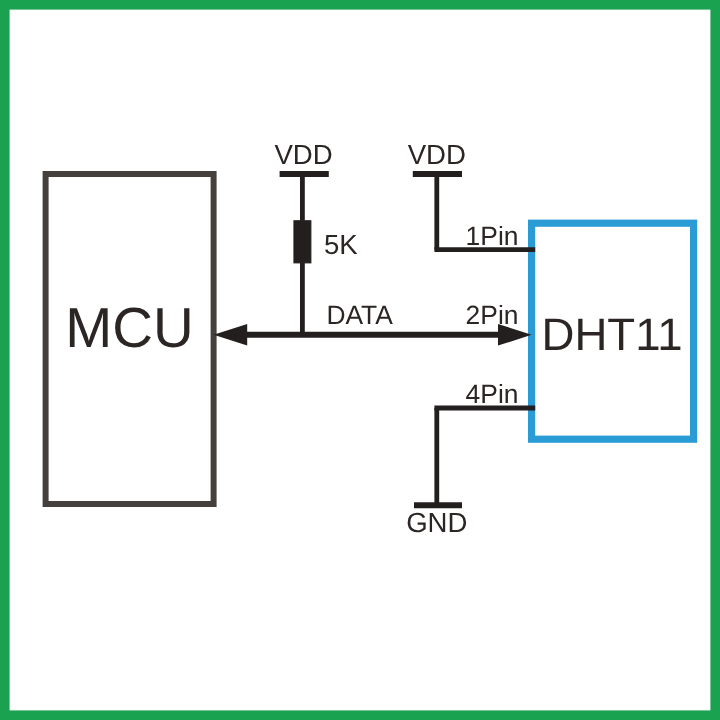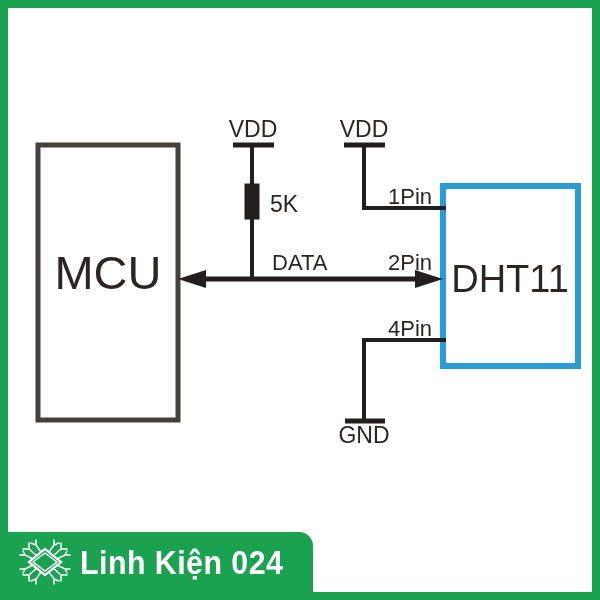--- a/index.html
+++ b/index.html
@@ -125,39 +125,13 @@
     <g>
       <line x1="362" y1="340" x2="446" y2="340" stroke="#231f1e" stroke-width="4"></line>
       <line x1="364" y1="340" x2="364" y2="421" stroke="#231f1e" stroke-width="4"></line>
       <line x1="345" y1="421" x2="385" y2="421" stroke="#231f1e" stroke-width="5"></line>
       <text x="388" y="336" text-anchor="start" font-size="22" class="dgm-label">4Pin</text>
       <text x="364" y="443" text-anchor="middle" font-size="23" class="dgm-label">GND</text>
     </g>
 
   </svg>
 
-  <div id="banner">
-    <svg id="banner-icon" viewBox="0 0 58 52">
-      <g stroke="#ffffff" stroke-width="1.5" fill="none" stroke-linecap="round">
-
-        <path d="M29 13 L45 26 L29 39 L13 26 Z" stroke-width="2.2"></path>
-        <path d="M29 17 L41 26 L29 35 L17 26 Z" stroke-width="1.4"></path>
-
-        <path d="M21 20 L13 13 M13 13 L13 7 M13 13 L7 13"></path>
-        <path d="M25 16 L20 9 M20 9 L20 4 M20 9 L15 7"></path>
-        <path d="M17 23 L9 19 M9 19 L4 19 M9 19 L7 15"></path>
-
-        <path d="M37 20 L45 13 M45 13 L45 7 M45 13 L51 13"></path>
-        <path d="M33 16 L38 9 M38 9 L38 4 M38 9 L43 7"></path>
-        <path d="M41 23 L49 19 M49 19 L54 19 M49 19 L51 15"></path>
-
-        <path d="M21 32 L13 39 M13 39 L13 45 M13 39 L7 39"></path>
-        <path d="M25 36 L20 43 M20 43 L20 48 M20 43 L15 45"></path>
-        <path d="M17 29 L9 33 M9 33 L4 33 M9 33 L7 37"></path>
-
-        <path d="M37 32 L45 39 M45 39 L45 45 M45 39 L51 39"></path>
-        <path d="M33 36 L38 43 M38 43 L38 48 M38 43 L43 45"></path>
-        <path d="M41 29 L49 33 M49 33 L54 33 M49 33 L51 37"></path>
-      </g>
-    </svg>
-    <div id="banner-text">Linh Kiện 024</div>
-  </div>
 </div>
 
 </body></html>

